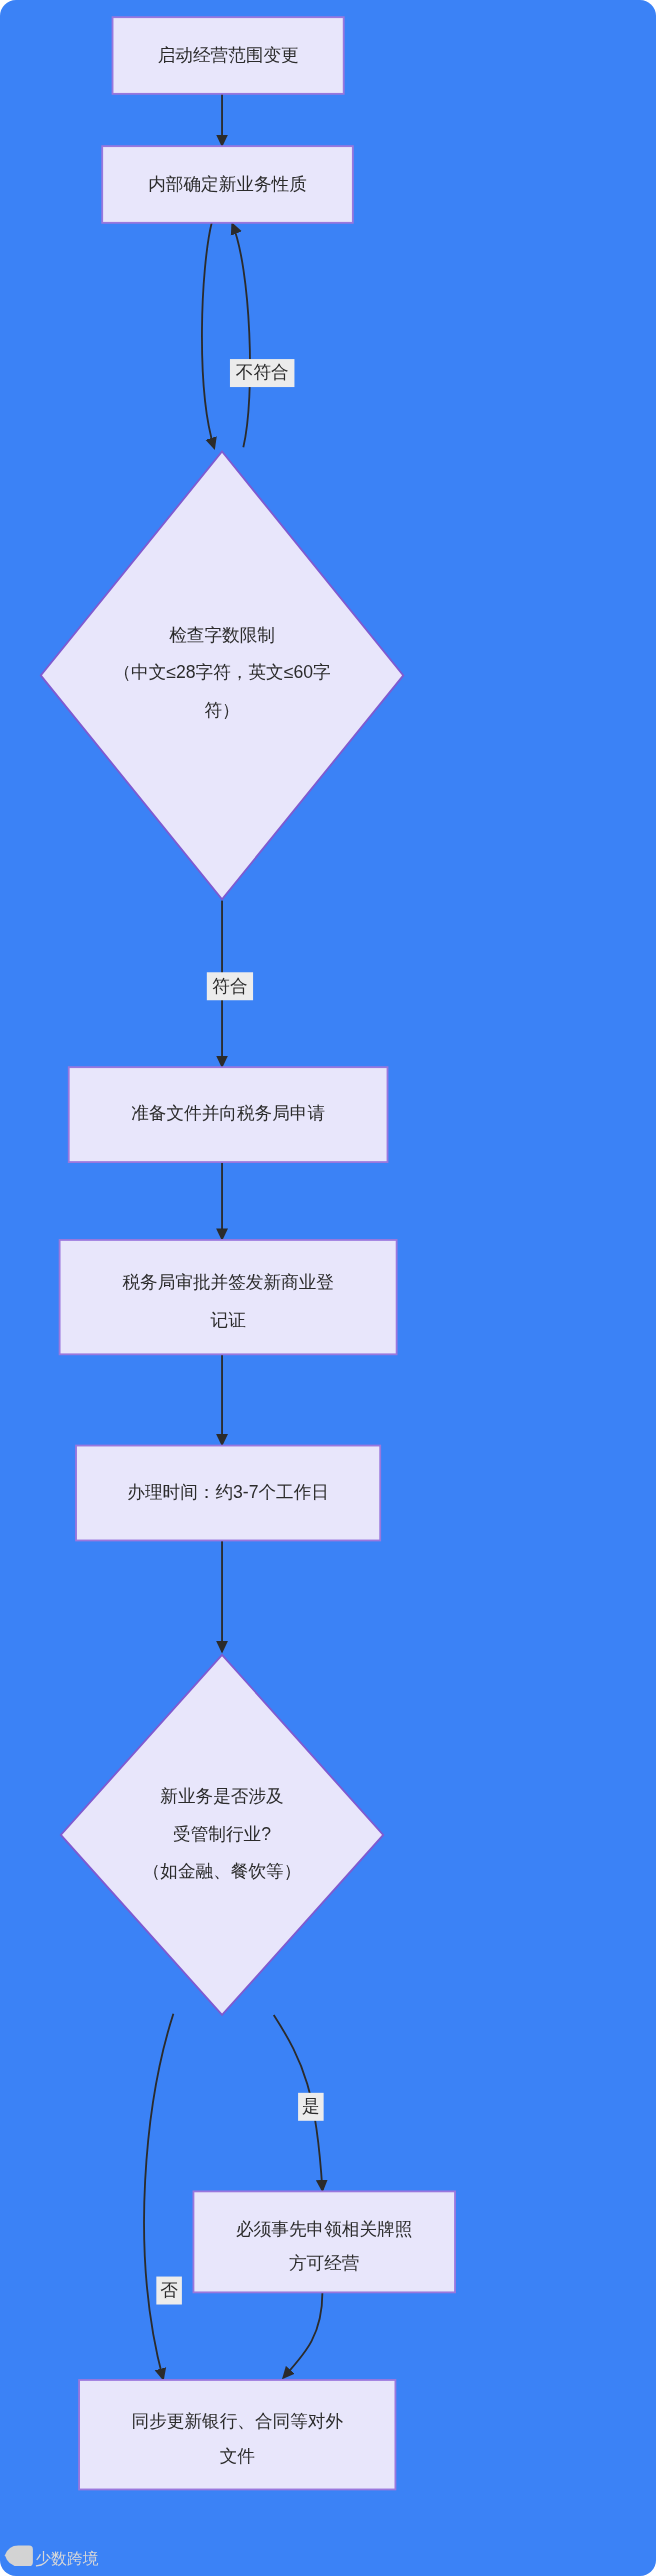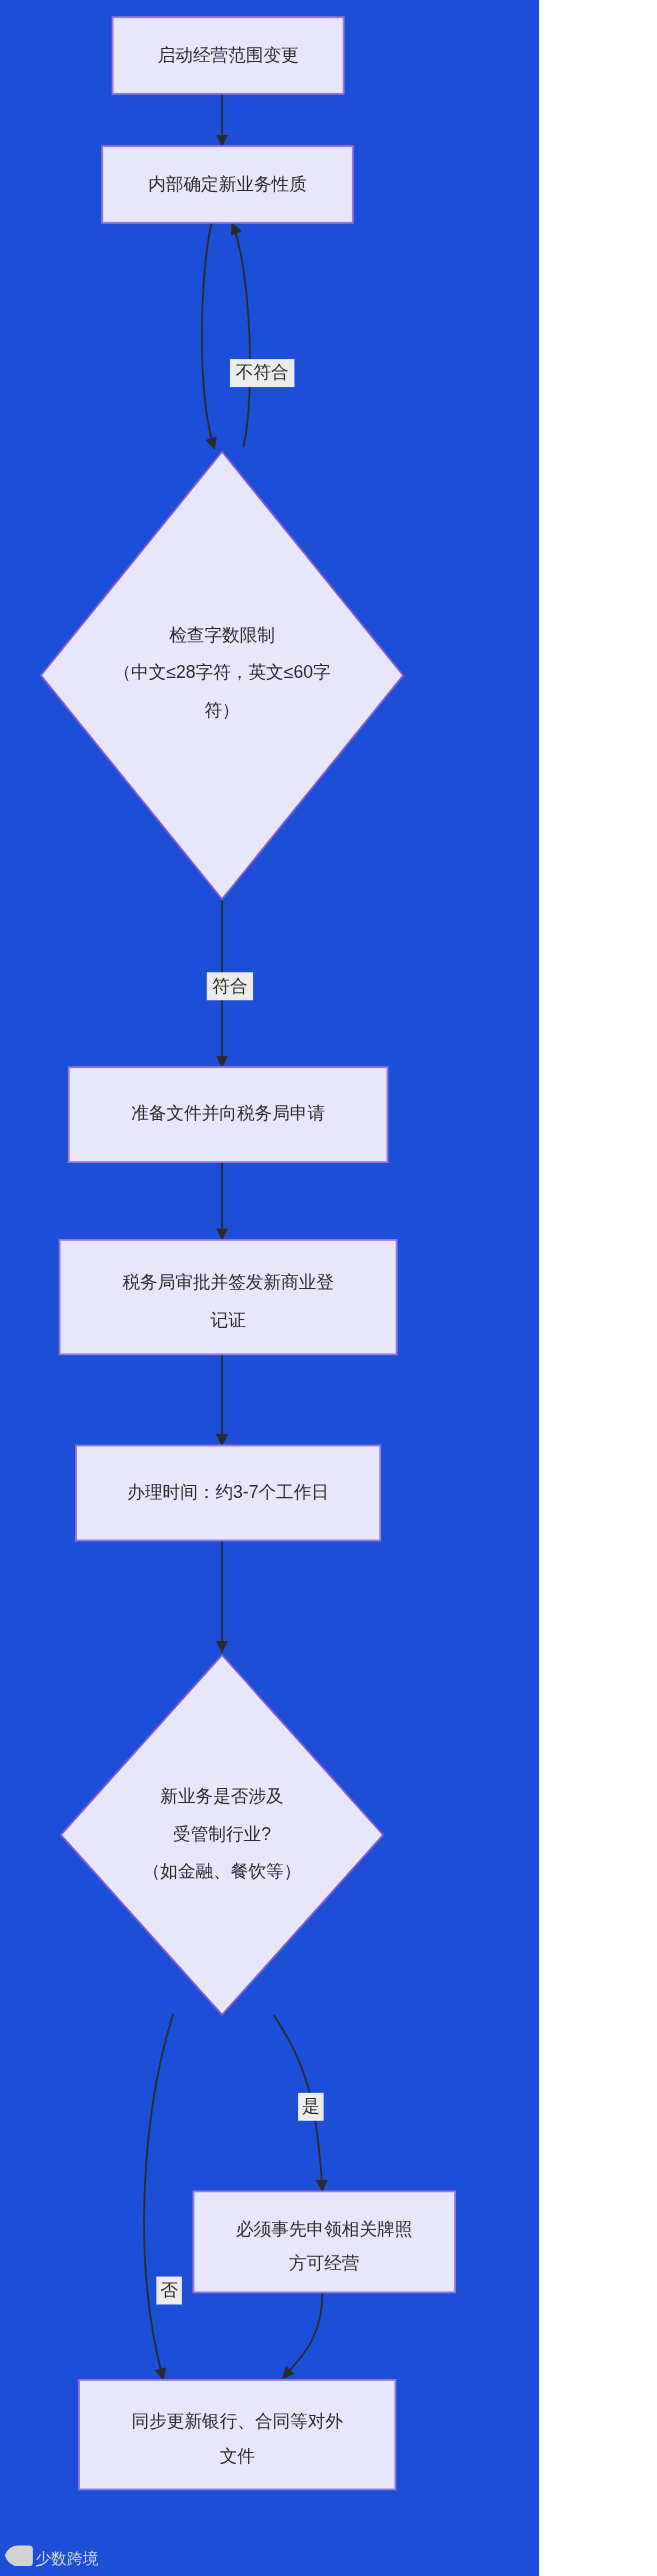--- a/index.html
+++ b/index.html
@@ -5,24 +5,25 @@
   html, body {
     margin: 0;
     padding: 0;
     background: #ffffff;
   }
   body {
     font-family: "Liberation Sans", "DejaVu Sans", sans-serif;
   }
   #canvas {
     position: relative;
-    width: 539px;
+    width: 656px;
     height: 2576px;
-    background: #1d4ed8;
+    background: #3b82f6;
     overflow: hidden;
+    border-radius: 16px;
   }
   svg.flow {
     position: absolute;
     left: 0;
     top: 0;
     width: 657px;
     height: 2576px;
   }
   .node-rect {
     fill: #e8e6fb;

